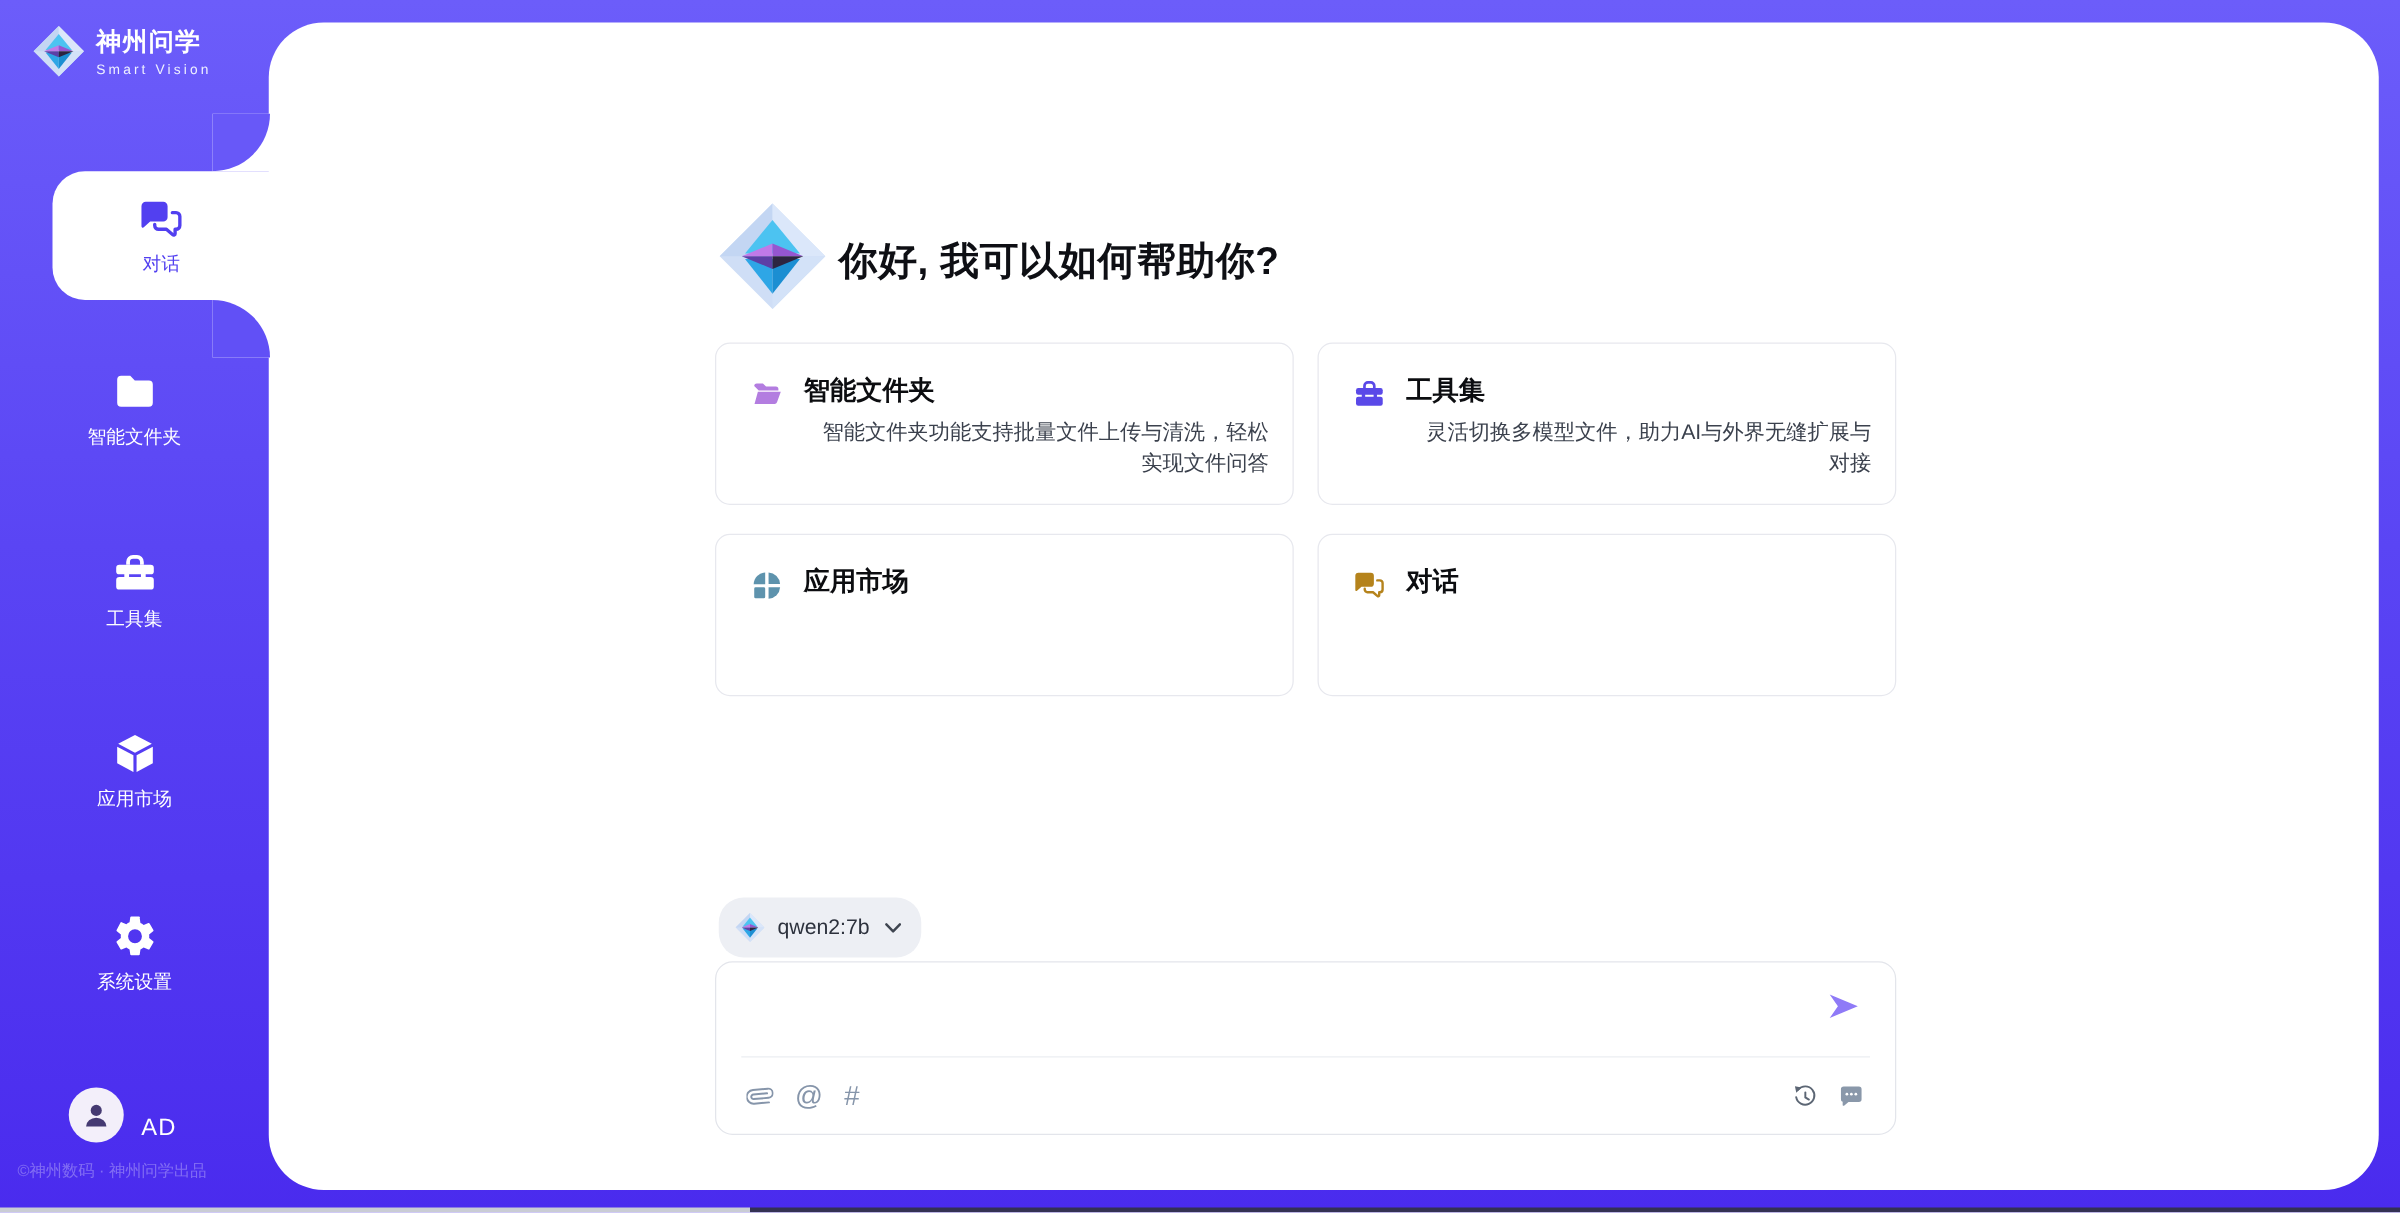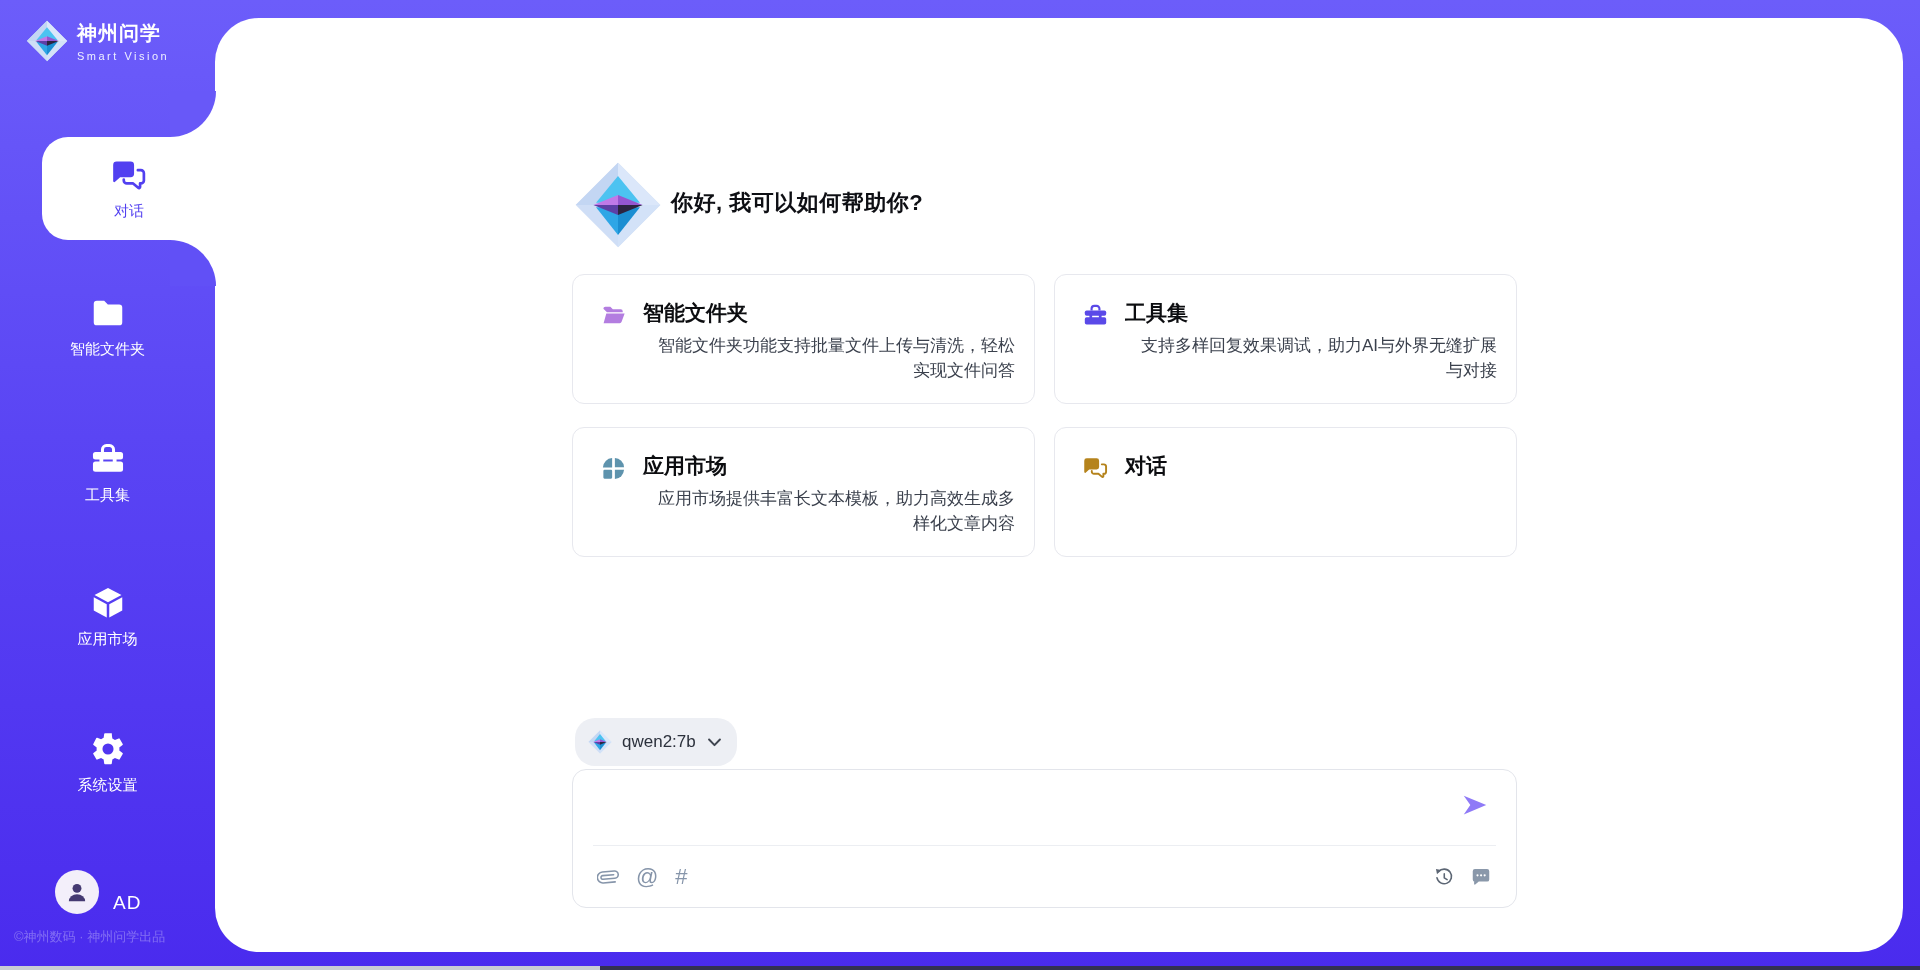--- a/index.html
+++ b/index.html
@@ -40,21 +40,21 @@
   .copyright { position:absolute; left:14px; top:928px; color:rgba(255,255,255,0.3); font-size:13px; }
 
   
   .bottom-line-light { position:absolute; left:0; top:966px; width:600px; height:4px; background:#c9ccd4; z-index:4; }
   .bottom-line-dark { position:absolute; left:600px; top:966px; width:1320px; height:4px; background:#333153; z-index:4; }
 
   
   .main { position:absolute; inset:0; z-index:3; }
   .greeting-logo { position:absolute; left:574px; top:161px; width:88px; height:88px; }
   .greeting-logo svg { width:100%; height:100%; }
-  .greeting-text { position:absolute; left:671px; top:188px; font-size:22px; font-weight:700;
+  .greeting-text { position:absolute; left:671px; top:188px; font-size:31px; font-weight:700;
                    color:#0e0f14; letter-spacing:0.5px; }
 
   .card { position:absolute; width:463px; height:130px; background:#fff; border:1px solid #e7e8ee;
           border-radius:12px; padding:25px 26px 0 70px; cursor:pointer; }
   .card-1 { left:572px; top:274px; } .card-2 { left:1054px; top:274px; }
   .card-3 { left:572px; top:427px; } .card-4 { left:1054px; top:427px; }
   .card-icon { position:absolute; left:27px; top:27px; width:27px; height:27px; }
   .card-icon svg { width:100%; height:100%; }
   .card-title { font-size:21px; font-weight:700; color:#0c0d10; line-height:26px; }
   .card-desc { margin-top:7px; font-size:17px; color:#3b414d; line-height:25px; width:372px;text-align:right; }
@@ -243,28 +243,27 @@
             <use href="#sym-folder-open"></use>
           </svg></span>
       <div class="card-title">智能文件夹</div>
       <div class="card-desc">智能文件夹功能支持批量文件上传与清洗，轻松实现文件问答</div>
     </div>
     <div class="card card-2">
       <span class="card-icon ic-toolbox"><svg>
             <use href="#sym-toolbox"></use>
           </svg></span>
       <div class="card-title">工具集</div>
-      <div class="card-desc">支持多样回复效果调试，助力AI与外界无缝扩展与对接</div>
+      <div class="card-desc">灵活切换多模型文件，助力AI与外界无缝扩展与对接</div>
     </div>
     <div class="card card-3">
       <span class="card-icon ic-apps"><svg>
             <use href="#sym-apps"></use>
           </svg></span>
       <div class="card-title">应用市场</div>
-      <div class="card-desc">应用市场提供丰富长文本模板，助力高效生成多样化文章内容</div>
     </div>
     <div class="card card-4">
       <span class="card-icon ic-chat-gold"><svg>
             <use href="#sym-chat"></use>
           </svg></span>
       <div class="card-title">对话</div>
     </div>
 
     <div class="model-pill">
       <span class="pill-logo"><svg>

